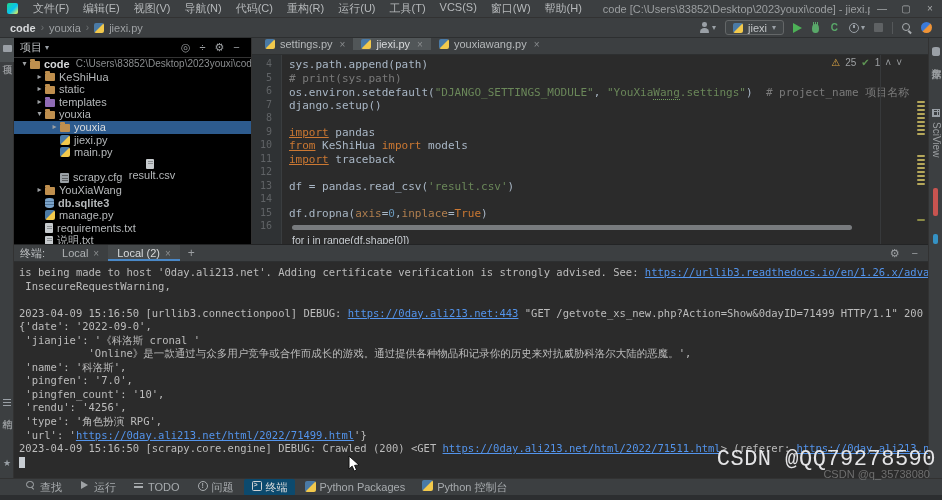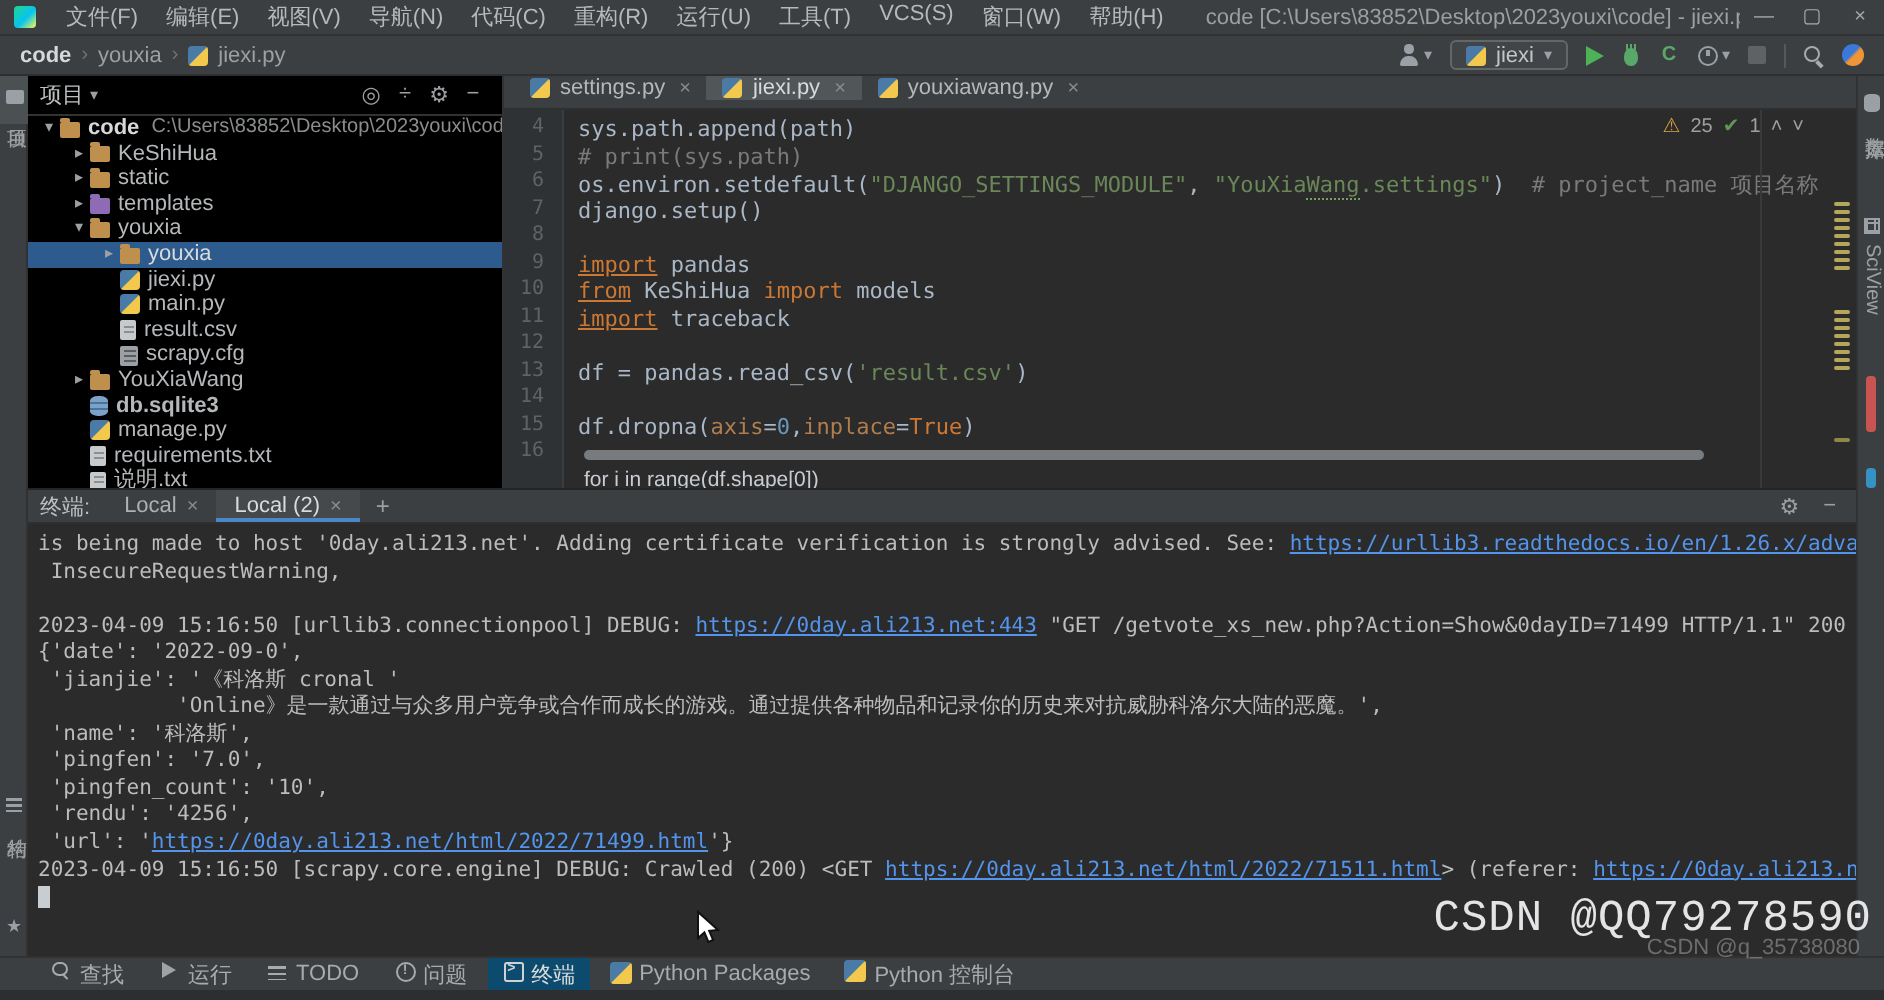--- a/index.html
+++ b/index.html
@@ -299,21 +299,21 @@
         <div class="trow" style="padding-left: 35px;">
           <span class="chev"></span>
           <span class="fic py"></span>
           <span class="tlabel">jiexi.py</span>
         </div>
         <div class="trow" style="padding-left: 35px;">
           <span class="chev"></span>
           <span class="fic py"></span>
           <span class="tlabel">main.py</span>
         </div>
-        <div class="trow" style="padding-left: 35px;">
+        <div class="trow" style="padding-left: 35px; flex-direction: column;">
           <span class="chev"></span>
           <span class="fic file"></span>
           <span class="tlabel">result.csv</span>
         </div>
         <div class="trow" style="padding-left: 35px;">
           <span class="chev"></span>
           <span class="fic cfg"></span>
           <span class="tlabel">scrapy.cfg</span>
         </div>
         <div class="trow" style="padding-left: 20px;">
@@ -450,20 +450,21 @@
         <div class="out-line"><span> InsecureRequestWarning,</span></div>
         <div class="out-line"><span></span></div>
         <div class="out-line"><span>2023-04-09 15:16:50 [urllib3.connectionpool] DEBUG: </span><span class="lnk">https://0day.ali213.net:443</span><span> "GET /getvote_xs_new.php?Action=Show&amp;0dayID=71499 HTTP/1.1" 200 None</span></div>
         <div class="out-line"><span>{'date': '2022-09-0',</span></div>
         <div class="out-line"><span> 'jianjie': '《科洛斯 cronal '</span></div>
         <div class="out-line"><span>           'Online》是一款通过与众多用户竞争或合作而成长的游戏。通过提供各种物品和记录你的历史来对抗威胁科洛尔大陆的恶魔。',</span></div>
         <div class="out-line"><span> 'name': '科洛斯',</span></div>
         <div class="out-line"><span> 'pingfen': '7.0',</span></div>
         <div class="out-line"><span> 'pingfen_count': '10',</span></div>
         <div class="out-line"><span> 'rendu': '4256',</span></div>
+        <div class="out-line"><span> 'type': '角色扮演 RPG',</span></div>
         <div class="out-line"><span> 'url': '</span><span class="lnk">https://0day.ali213.net/html/2022/71499.html</span><span>'}</span></div>
         <div class="out-line"><span>2023-04-09 15:16:50 [scrapy.core.engine] DEBUG: Crawled (200) &lt;GET </span><span class="lnk">https://0day.ali213.net/html/2022/71511.html</span><span>&gt; (referer: </span><span class="lnk">https://0day.ali213.net/all/1-all-0-2022-09-0-ta-3.html</span></div>
         <div class="out-line"><span class="ccursor"></span></div>
       </div>
   </div>
 
   <div class="statusbar" id="sbar">
       <div class="sbtn">
         <span class="sb-ic find"></span>
         <span class="sb-label">查找</span>

